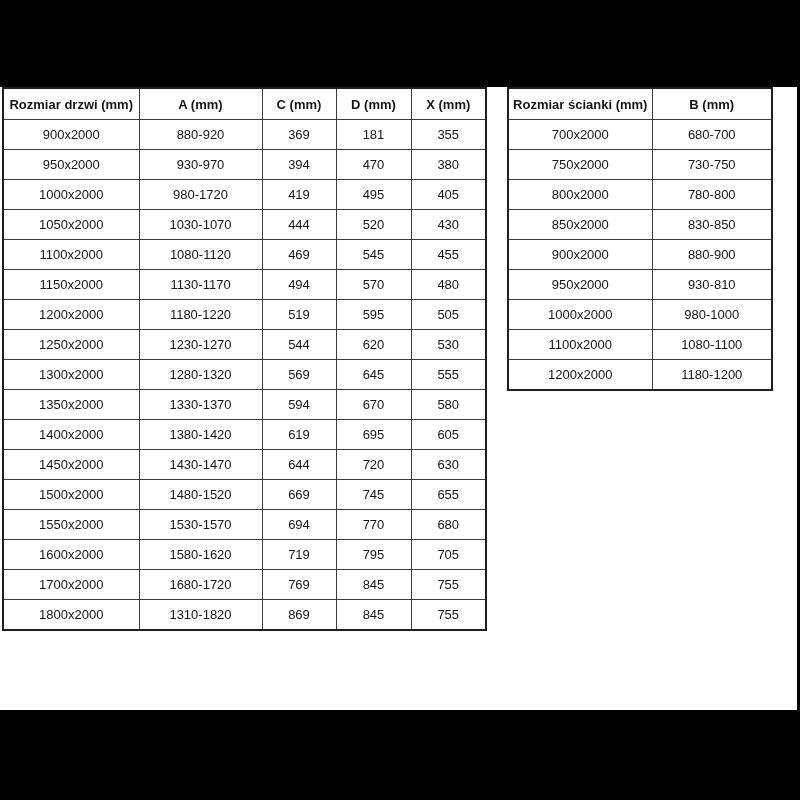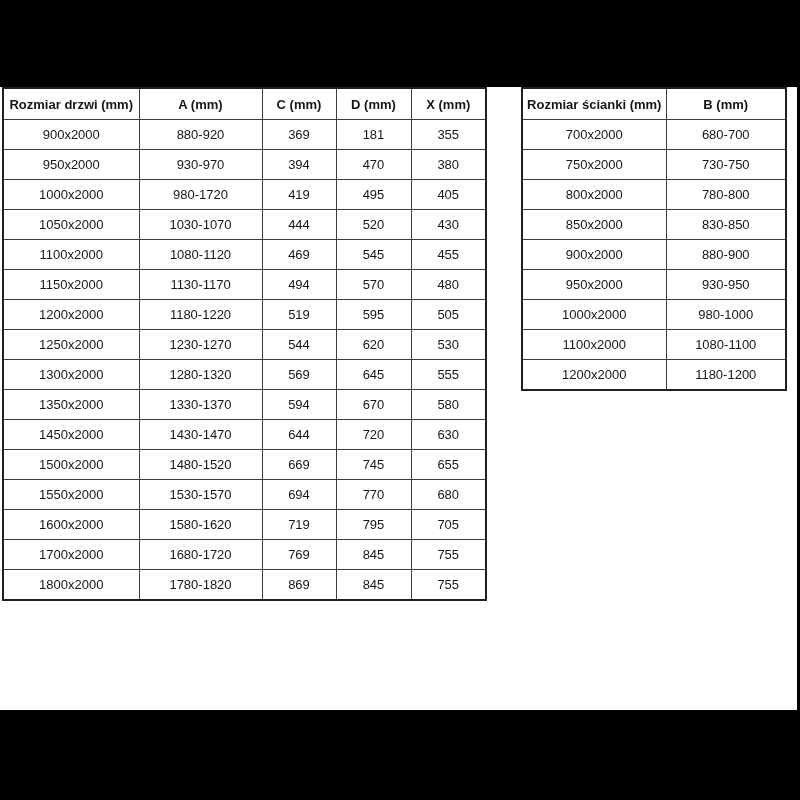--- a/index.html
+++ b/index.html
@@ -21,21 +21,21 @@
     background: #ffffff;
   }
   table {
     border-collapse: collapse;
     table-layout: fixed;
     position: absolute;
     background: #ffffff;
     border: 2px solid #1f1f1f;
   }
   #doors-table { left: 2px; top: 0px; width: 483px; }
-  #walls-table { left: 521px; top: 0px; width: 264px; }
+  #walls-table { left: 507px; top: 0px; width: 264px; }
   th, td {
     border: 1px solid #3d3d3d;
     text-align: center;
     vertical-align: middle;
     padding: 0;
     color: #161616;
     overflow: hidden;
     white-space: nowrap;
   }
   th {
@@ -137,20 +137,27 @@
             <td>555</td>
           </tr>
           <tr>
             <td>1350x2000</td>
             <td>1330-1370</td>
             <td>594</td>
             <td>670</td>
             <td>580</td>
           </tr>
           <tr>
+            <td>1400x2000</td>
+            <td>1380-1420</td>
+            <td>619</td>
+            <td>695</td>
+            <td>605</td>
+          </tr>
+          <tr>
             <td>1450x2000</td>
             <td>1430-1470</td>
             <td>644</td>
             <td>720</td>
             <td>630</td>
           </tr>
           <tr>
             <td>1500x2000</td>
             <td>1480-1520</td>
             <td>669</td>
@@ -173,21 +180,21 @@
           </tr>
           <tr>
             <td>1700x2000</td>
             <td>1680-1720</td>
             <td>769</td>
             <td>845</td>
             <td>755</td>
           </tr>
           <tr>
             <td>1800x2000</td>
-            <td>1780-1820</td>
+            <td>1310-1820</td>
             <td>869</td>
             <td>845</td>
             <td>755</td>
           </tr>
         </tbody>
     </table>
 
     <table id="walls-table">
       <colgroup>
         <col style="width:144px">
@@ -215,21 +222,21 @@
           <tr>
             <td>850x2000</td>
             <td>830-850</td>
           </tr>
           <tr>
             <td>900x2000</td>
             <td>880-900</td>
           </tr>
           <tr>
             <td>950x2000</td>
-            <td>930-950</td>
+            <td>930-810</td>
           </tr>
           <tr>
             <td>1000x2000</td>
             <td>980-1000</td>
           </tr>
           <tr>
             <td>1100x2000</td>
             <td>1080-1100</td>
           </tr>
           <tr>

